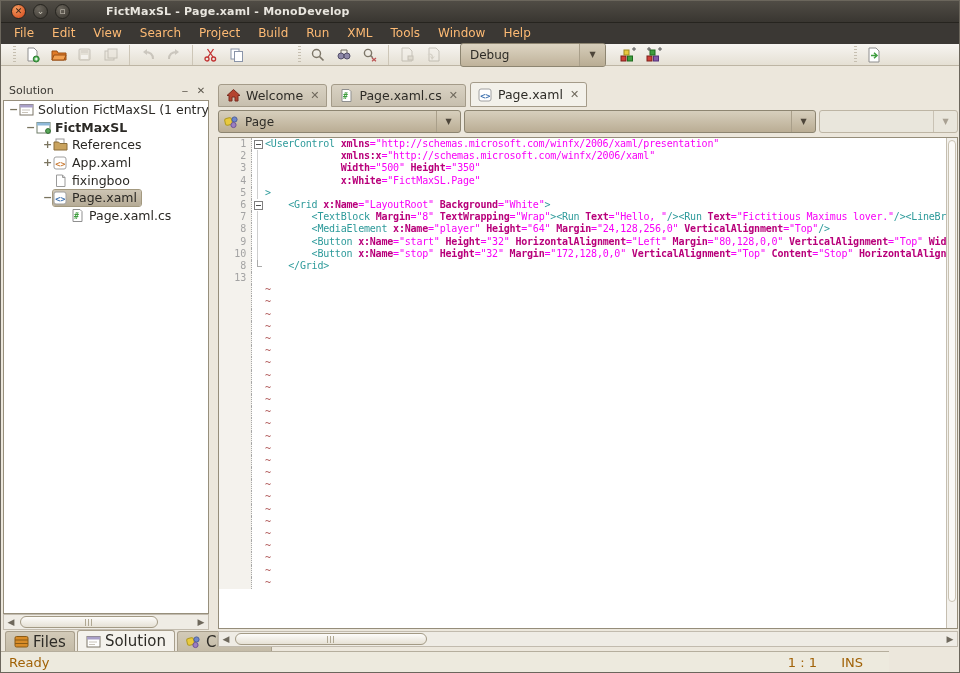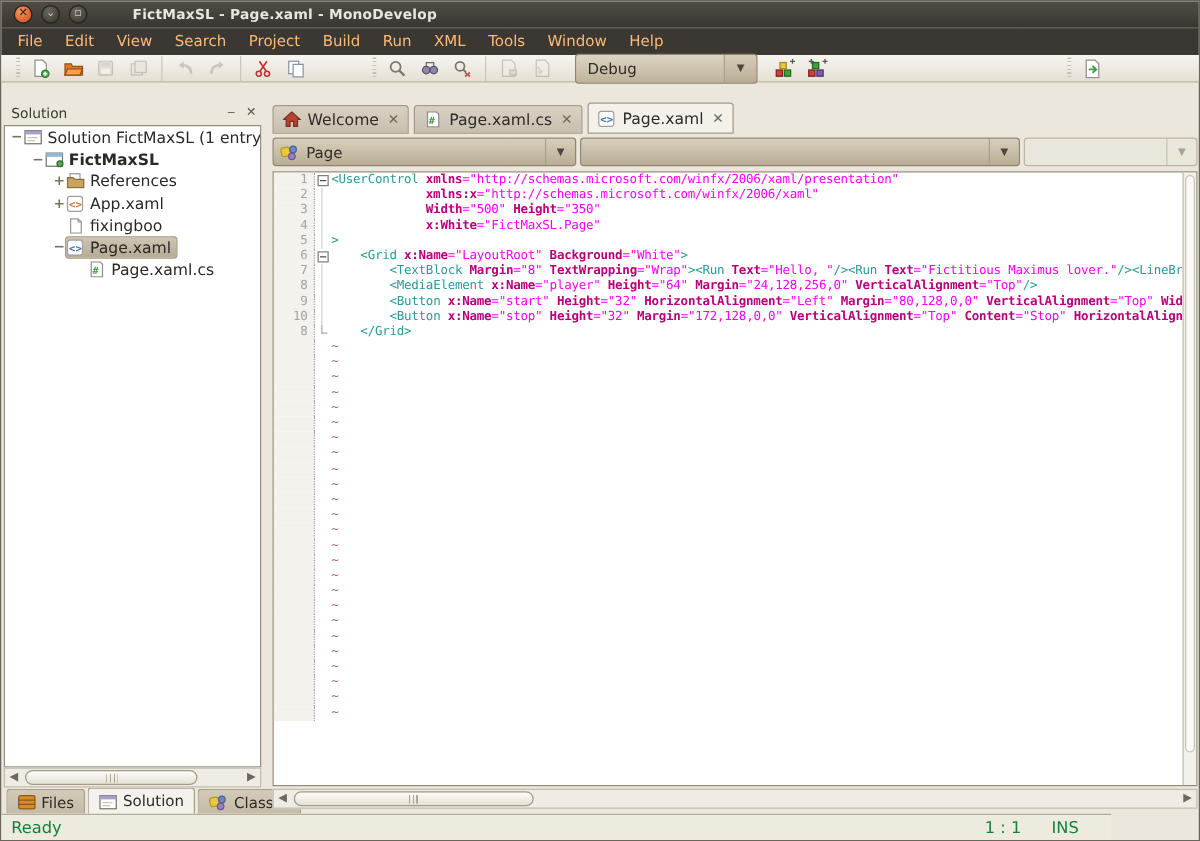--- a/index.html
+++ b/index.html
@@ -59,28 +59,28 @@
     border:1px solid #c2bbae;display:flex;align-items:center;}
   .scroll-arrow{width:14px;text-align:center;color:#6e685c;font-size:9px;line-height:14px;}
   .scroll-thumb{height:12px;border:1px solid #a39a85;border-radius:7px;background:linear-gradient(#fdfcfa,#e6e1d5);
     display:flex;align-items:center;justify-content:center;}
   .thumb-grip{width:9px;height:7px;
     background:repeating-linear-gradient(90deg,#b0a893 0 1px,transparent 1px 3px);}
   #left-hscroll .scroll-thumb{width:138px;margin-left:2px;}
   #left-hscroll .right{margin-left:auto;}
 
   #bottom-tabs{position:absolute;left:4px;top:630px;height:20px;display:flex;gap:2px;align-items:flex-end;}
-  .btab{display:flex;align-items:center;gap:4px;height:20px;padding:0 8px;font-size:12px;color:#2e2c27;
+  .btab{display:flex;align-items:center;gap:4px;height:20px;padding:0 8px;font-size:15px;color:#2e2c27;
     border:1px solid #a89f8c;border-bottom:none;border-radius:3px 3px 0 0;
     background:linear-gradient(#d2cab8,#c4bba7);}
   .btab.active{background:#f4f2ec;height:21px;}
 
   
   #statusbar{position:absolute;left:0;top:650px;width:888px;height:23px;background:#edeade;
-    border-top:1px solid #b5ae9d;font-size:13px;color:#15803d;}
+    border-top:1px solid #b5ae9d;font-size:13px;color:#a16207;}
   #status-ready{position:absolute;left:8px;top:3px;}
   #status-caret{position:absolute;right:72px;top:3px;}
   #status-mode{position:absolute;right:26px;top:3px;}
 
   
   #doc-tabs{position:absolute;left:217px;top:81px;height:25px;display:flex;gap:4px;align-items:flex-end;}
   .dtab{display:flex;align-items:center;gap:5px;height:23px;padding:0 7px;font-size:12.5px;color:#2e2c27;
     border:1px solid #a49b89;border-radius:3px 3px 0 0;background:linear-gradient(#d9d2c3,#c7bfae);}
   .dtab.active{background:#f3f1ea;height:25px;}
   .dtab .tclose{font-size:11px;color:#6e685c;margin-left:2px;}
@@ -477,20 +477,21 @@
         <div class="crow"><span class="ln">2</span><span class="fold fline"></span><span class="ctext"><span>             </span><span class="tk-attr">xmlns:x</span><span class="tk-eq">=</span><span class="tk-val">"http://schemas.microsoft.com/winfx/2006/xaml"</span></span></div>
         <div class="crow"><span class="ln">3</span><span class="fold fline"></span><span class="ctext"><span>             </span><span class="tk-attr">Width</span><span class="tk-eq">=</span><span class="tk-val">"500"</span><span> </span><span class="tk-attr">Height</span><span class="tk-eq">=</span><span class="tk-val">"350"</span></span></div>
         <div class="crow"><span class="ln">4</span><span class="fold fline"></span><span class="ctext"><span>             </span><span class="tk-attr">x:White</span><span class="tk-eq">=</span><span class="tk-val">"FictMaxSL.Page"</span></span></div>
         <div class="crow"><span class="ln">5</span><span class="fold fline"></span><span class="ctext"><span class="tk-tag">&gt;</span></span></div>
         <div class="crow"><span class="ln">6</span><span class="fold fbox"></span><span class="ctext"><span>    </span><span class="tk-tag">&lt;Grid</span><span> </span><span class="tk-attr">x:Name</span><span class="tk-eq">=</span><span class="tk-val">"LayoutRoot"</span><span> </span><span class="tk-attr">Background</span><span class="tk-eq">=</span><span class="tk-val">"White"</span><span class="tk-tag">&gt;</span></span></div>
         <div class="crow"><span class="ln">7</span><span class="fold fline"></span><span class="ctext"><span>        </span><span class="tk-tag">&lt;TextBlock</span><span> </span><span class="tk-attr">Margin</span><span class="tk-eq">=</span><span class="tk-val">"8"</span><span> </span><span class="tk-attr">TextWrapping</span><span class="tk-eq">=</span><span class="tk-val">"Wrap"</span><span class="tk-tag">&gt;</span><span class="tk-tag">&lt;Run</span><span> </span><span class="tk-attr">Text</span><span class="tk-eq">=</span><span class="tk-val">"Hello, "</span><span class="tk-tag">/&gt;</span><span class="tk-tag">&lt;Run</span><span> </span><span class="tk-attr">Text</span><span class="tk-eq">=</span><span class="tk-val">"Fictitious Maximus lover."</span><span class="tk-tag">/&gt;</span><span class="tk-tag">&lt;LineBreak</span></span></div>
         <div class="crow"><span class="ln">8</span><span class="fold fline"></span><span class="ctext"><span>        </span><span class="tk-tag">&lt;MediaElement</span><span> </span><span class="tk-attr">x:Name</span><span class="tk-eq">=</span><span class="tk-val">"player"</span><span> </span><span class="tk-attr">Height</span><span class="tk-eq">=</span><span class="tk-val">"64"</span><span> </span><span class="tk-attr">Margin</span><span class="tk-eq">=</span><span class="tk-val">"24,128,256,0"</span><span> </span><span class="tk-attr">VerticalAlignment</span><span class="tk-eq">=</span><span class="tk-val">"Top"</span><span class="tk-tag">/&gt;</span></span></div>
         <div class="crow"><span class="ln">9</span><span class="fold fline"></span><span class="ctext"><span>        </span><span class="tk-tag">&lt;Button</span><span> </span><span class="tk-attr">x:Name</span><span class="tk-eq">=</span><span class="tk-val">"start"</span><span> </span><span class="tk-attr">Height</span><span class="tk-eq">=</span><span class="tk-val">"32"</span><span> </span><span class="tk-attr">HorizontalAlignment</span><span class="tk-eq">=</span><span class="tk-val">"Left"</span><span> </span><span class="tk-attr">Margin</span><span class="tk-eq">=</span><span class="tk-val">"80,128,0,0"</span><span> </span><span class="tk-attr">VerticalAlignment</span><span class="tk-eq">=</span><span class="tk-val">"Top"</span><span> </span><span class="tk-attr">Width</span></span></div>
         <div class="crow"><span class="ln">10</span><span class="fold fline"></span><span class="ctext"><span>        </span><span class="tk-tag">&lt;Button</span><span> </span><span class="tk-attr">x:Name</span><span class="tk-eq">=</span><span class="tk-val">"stop"</span><span> </span><span class="tk-attr">Height</span><span class="tk-eq">=</span><span class="tk-val">"32"</span><span> </span><span class="tk-attr">Margin</span><span class="tk-eq">=</span><span class="tk-val">"172,128,0,0"</span><span> </span><span class="tk-attr">VerticalAlignment</span><span class="tk-eq">=</span><span class="tk-val">"Top"</span><span> </span><span class="tk-attr">Content</span><span class="tk-eq">=</span><span class="tk-val">"Stop"</span><span> </span><span class="tk-attr">HorizontalAlignment</span></span></div>
         <div class="crow"><span class="ln">8</span><span class="fold fcorner"></span><span class="ctext"><span>    </span><span class="tk-tag">&lt;/Grid</span><span class="tk-tag">&gt;</span></span></div>
+        <div class="crow"><span class="ln">13</span><span class="fold"></span><span class="ctext"></span></div>
         <div class="crow tilde"><span class="ln"></span><span class="fold"></span><span class="ctext">~</span></div>
         <div class="crow tilde"><span class="ln"></span><span class="fold"></span><span class="ctext">~</span></div>
         <div class="crow tilde"><span class="ln"></span><span class="fold"></span><span class="ctext">~</span></div>
         <div class="crow tilde"><span class="ln"></span><span class="fold"></span><span class="ctext">~</span></div>
         <div class="crow tilde"><span class="ln"></span><span class="fold"></span><span class="ctext">~</span></div>
         <div class="crow tilde"><span class="ln"></span><span class="fold"></span><span class="ctext">~</span></div>
         <div class="crow tilde"><span class="ln"></span><span class="fold"></span><span class="ctext">~</span></div>
         <div class="crow tilde"><span class="ln"></span><span class="fold"></span><span class="ctext">~</span></div>
         <div class="crow tilde"><span class="ln"></span><span class="fold"></span><span class="ctext">~</span></div>
         <div class="crow tilde"><span class="ln"></span><span class="fold"></span><span class="ctext">~</span></div>

